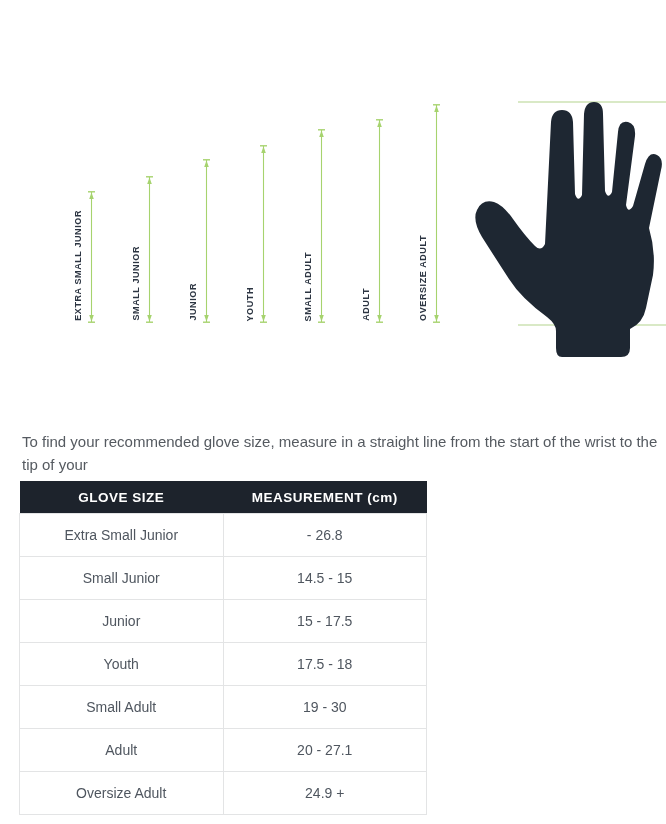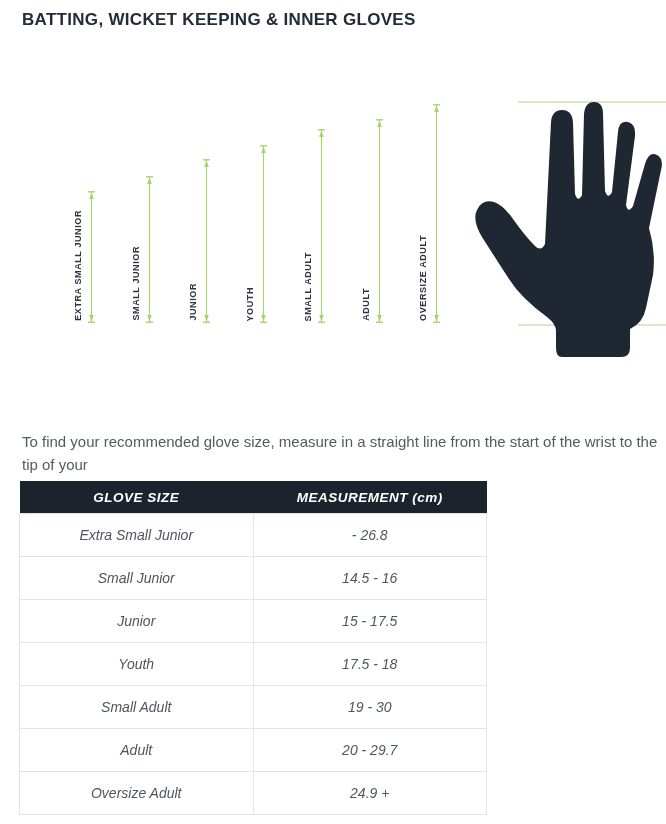--- a/index.html
+++ b/index.html
@@ -34,39 +34,38 @@
     color:var(--label-text);white-space:nowrap;line-height:11px;
     padding-top:2px;
   }
   .hand-svg{position:absolute;left:450px;top:80px;}
   p.instructions{
     position:absolute;left:22px;top:430px;width:644px;margin:0;
     font-size:15px;line-height:23px;color:var(--body-text);
     white-space:pre-line;
   }
   table.size-table{
-    position:absolute;left:19px;top:481px;width:468px;
-    border-collapse:collapse;table-layout:fixed;font-style:italic;
+    position:absolute;left:19px;top:481px;width:408px;
+    border-collapse:collapse;table-layout:fixed;
   }
   table.size-table thead th{
     background:var(--table-header-bg);color:var(--table-header-text);
     font-size:13.5px;font-weight:700;letter-spacing:.5px;
     height:32px;text-align:center;padding:0;
   }
   table.size-table tbody td{
     height:42px;text-align:center;font-size:14px;color:var(--cell-text);
     border:1px solid var(--table-border);padding:0;background:#fff;
   }
 </style>
 </head>
 <body>
 
 <div class="page">
 
-  <h1 class="page-title">BATTING, WICKET KEEPING &amp; INNER GLOVES</h1>
 
   <div class="diagram">
     <div id="arrows">
         <div class="size-arrow" style="left: 73px; top: 191px; height: 132px;">
           <span class="arrow-label">EXTRA SMALL JUNIOR</span>
           <svg width="9" height="132" viewBox="0 0 9 132">
             <line x1="4.5" y1="1" x2="4.5" y2="131" stroke="var(--accent-green)" stroke-width="1.1"></line>
             <line x1="1" y1="0.8" x2="8" y2="0.8" stroke="var(--accent-green)" stroke-width="1.4"></line>
             <line x1="1" y1="131.2" x2="8" y2="131.2" stroke="var(--accent-green)" stroke-width="1.4"></line>
             <polygon points="4.5,1.5 2.2,8 6.8,8" fill="var(--accent-green)"></polygon>
@@ -187,37 +186,37 @@
         <th>MEASUREMENT (cm)</th>
       </tr>
     </thead>
     <tbody id="size-rows">
         <tr>
           <td>Extra Small Junior</td>
           <td>- 26.8</td>
         </tr>
         <tr>
           <td>Small Junior</td>
-          <td>14.5 - 16</td>
+          <td>14.5 - 15</td>
         </tr>
         <tr>
           <td>Junior</td>
           <td>15 - 17.5</td>
         </tr>
         <tr>
           <td>Youth</td>
           <td>17.5 - 18</td>
         </tr>
         <tr>
           <td>Small Adult</td>
           <td>19 - 30</td>
         </tr>
         <tr>
           <td>Adult</td>
-          <td>20 - 29.7</td>
+          <td>20 - 27.1</td>
         </tr>
         <tr>
           <td>Oversize Adult</td>
           <td>24.9 +</td>
         </tr>
       </tbody>
   </table>
 
 </div>
 

